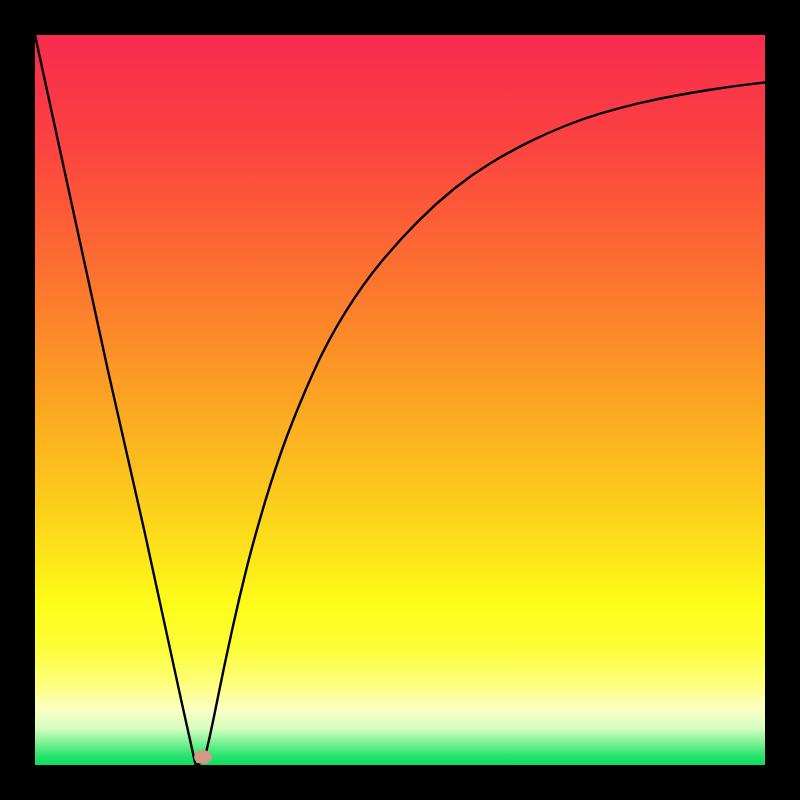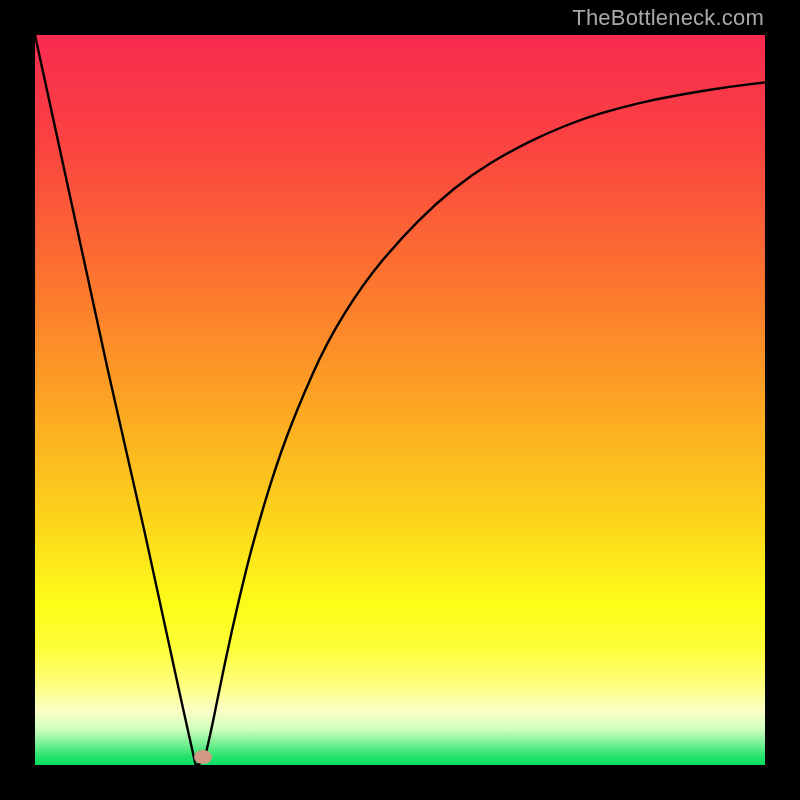--- a/index.html
+++ b/index.html
@@ -74,15 +74,14 @@
       </defs>
       <rect x="0" y="0" width="730" height="730" fill="url(#bg-grad)"></rect>
     </svg>
 
     <svg class="curve-svg" viewBox="0 0 730 730" preserveAspectRatio="none">
       <path id="curve-path" fill="none" stroke-width="2.4" stroke-linejoin="round" stroke-linecap="round" d="M 0 0 L 36.5 167.89999999999998 L 73 335.79999999999995 L 109.5 496.4 L 146 664.3 L 160.6 730 Q 167.9 730 171.55 715.4 Q 175.2 700.8 182.5 664.3 Q 189.8 627.8 197.10000000000002 594.95 Q 204.4 562.1 211.7 532.9 Q 219 503.7 229.95 467.20000000000005 Q 240.9 430.70000000000005 251.85000000000002 401.5 Q 262.8 372.3 277.4 339.45000000000005 Q 292 306.6 310.25 277.4 Q 328.5 248.2 346.75 226.29999999999998 Q 365 204.39999999999998 383.25 186.14999999999998 Q 401.50000000000006 167.89999999999998 419.75 153.29999999999995 Q 438 138.69999999999993 456.25 127.75 Q 474.5 116.80000000000007 492.75 107.67500000000001 Q 510.99999999999994 98.54999999999995 529.25 91.25 Q 547.5 83.95000000000005 565.75 78.47500000000002 Q 584 73 602.25 68.62 Q 620.5 64.24000000000001 638.75 60.95500000000004 Q 657 57.67000000000007 675.25 54.75 Q 693.5 51.82999999999993 711.75 49.63999999999993 T 730 47.44999999999993" stroke="#000000"></path>
       <ellipse id="marker-ellipse" cx="168" cy="722" rx="9" ry="7" fill="#d09a84"></ellipse>
     </svg>
   </div>
 
-  <div id="watermark" class="watermark" style="top: 5px; right: 36px;">TheBottleneck.com</div>
 
 </div>
 
 </body></html>

